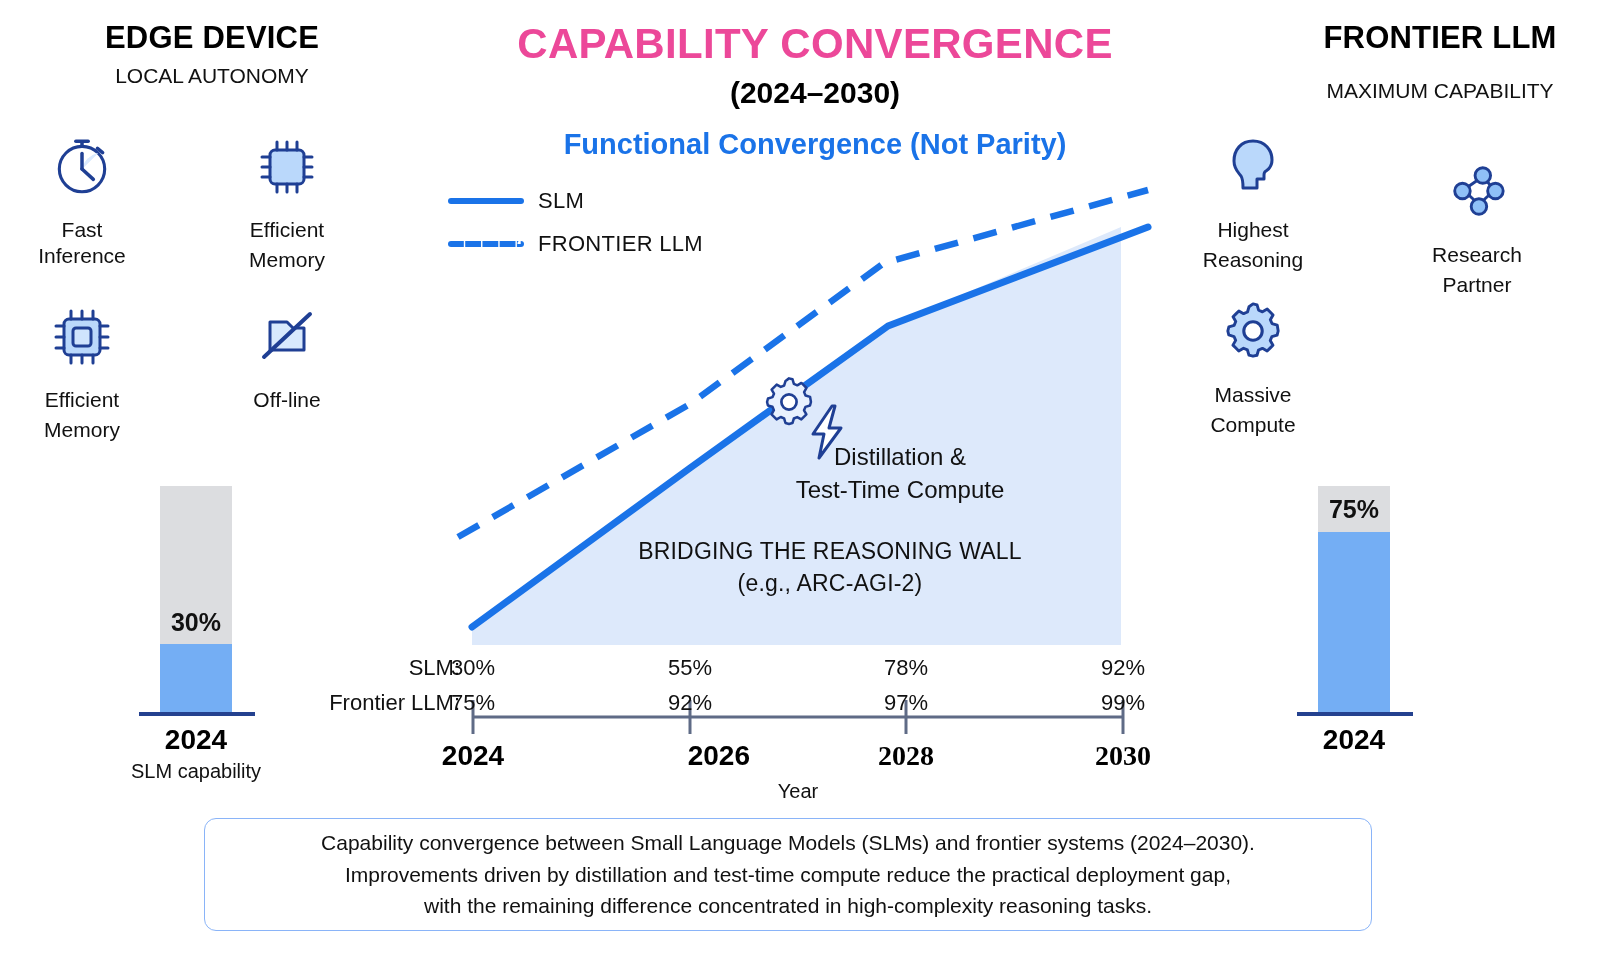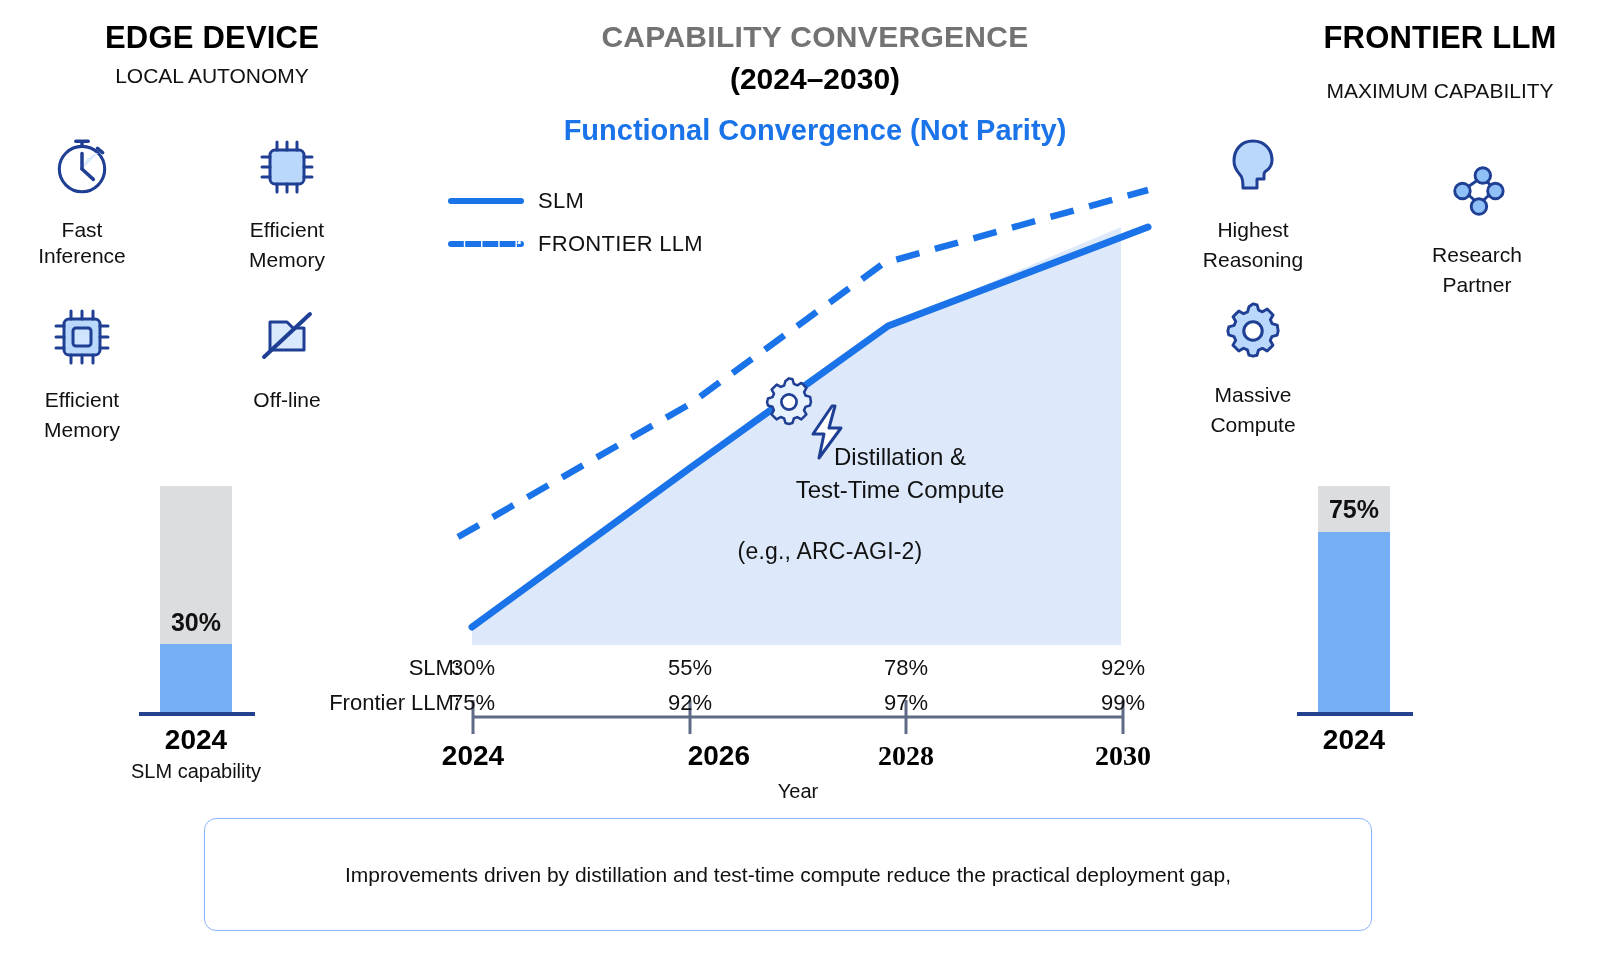--- a/index.html
+++ b/index.html
@@ -23,21 +23,21 @@
 
   
   .icon-cell{position:absolute;width:170px;text-align:center;}
   .icon-cell .glyph{display:block;height:78px;line-height:78px;}
   .icon-cell .cap{
     display:block;font-size:21px;line-height:1.22;color:#111;margin-top:4px;
   }
 
   
   .main-title{
-    font-size:30px;font-weight:bold;color:#737373;letter-spacing:.3px;white-space:nowrap;
+    font-size:42px;font-weight:bold;color:#ec4899;letter-spacing:.3px;white-space:nowrap;
   }
   .main-range{
     font-size:30px;font-weight:bold;color:#000;white-space:nowrap;
   }
   .main-sub{
     font-size:29px;font-weight:bold;color:#1a73e8;white-space:nowrap;
   }
 
   
   .legend-row{position:absolute;display:flex;align-items:center;gap:14px;}
@@ -262,20 +262,21 @@
     <path d="M27 2L8 30h11L14 54 36 24H24L30 2z" fill="#ffffff" stroke="#1f3f94" stroke-width="3" stroke-linejoin="round"></path>
   </svg>
 </div>
 
 <div class="annot" style="left:740px;top:440px;width:320px;">
   <div>Distillation &amp;</div>
   <div>Test-Time Compute</div>
 </div>
 
 <div class="wall-text" style="left:620px;top:536px;width:420px;">
+  <div>BRIDGING THE REASONING WALL</div>
   <div>(e.g., ARC-AGI-2)</div>
 </div>
 
 <div class="vtable" style="left:0;top:0;width:1608px;height:760px;">
   <div class="rowlab" style="left:320px;top:655px;width:140px;">SLM:</div>
   <div class="rowlab" style="left:300px;top:690px;width:160px;">Frontier LLM:</div>
 
   <div class="vcell" style="left:428px;top:655px;">30%</div>
   <div class="vcell" style="left:645px;top:655px;">55%</div>
   <div class="vcell" style="left:861px;top:655px;">78%</div>
@@ -288,15 +289,17 @@
 </div>
 
 <div class="xtick-label" style="left:413px;top:740px;">2024</div>
 <div class="xtick-label" style="left:630px;top:740px;text-align:right;">2026</div>
 <div class="xtick-label" style="left:846px;top:740px;font-family:Liberation Serif, serif;">2028</div>
 <div class="xtick-label" style="left:1063px;top:740px;font-family:Liberation Serif, serif;">2030</div>
 <div class="xaxis-title" style="left:718px;top:780px;">Year</div>
 
 <div class="footer-box" style="left:204px;top:818px;width:1168px;height:113px;">
   <div class="footer-text">
+    <div>Capability convergence between Small Language Models (SLMs) and frontier systems (2024–2030).</div>
     <div>Improvements driven by distillation and test-time compute reduce the practical deployment gap,</div>
+    <div>with the remaining difference concentrated in high-complexity reasoning tasks.</div>
   </div>
 </div>
 
 </body></html>

